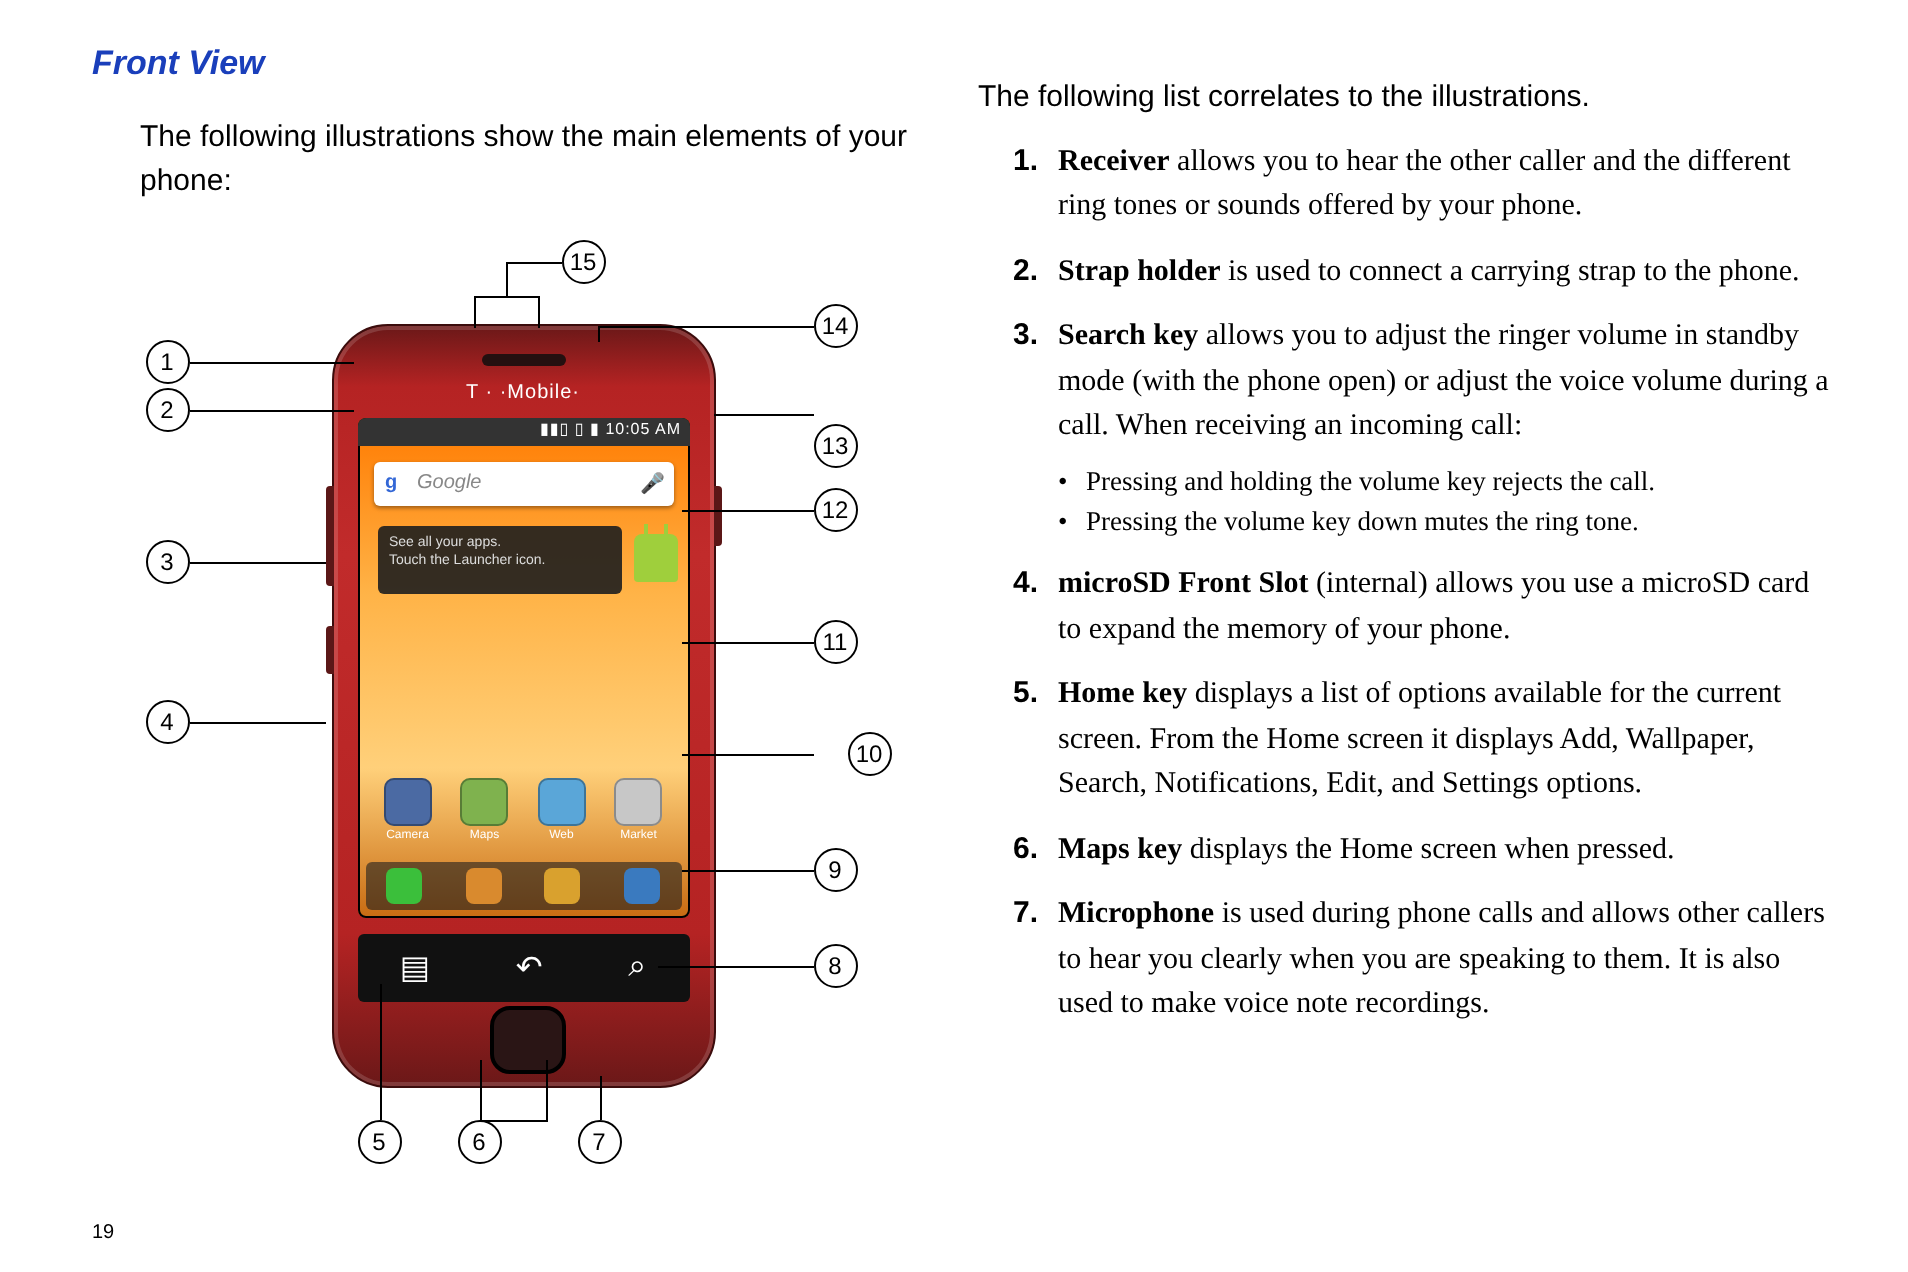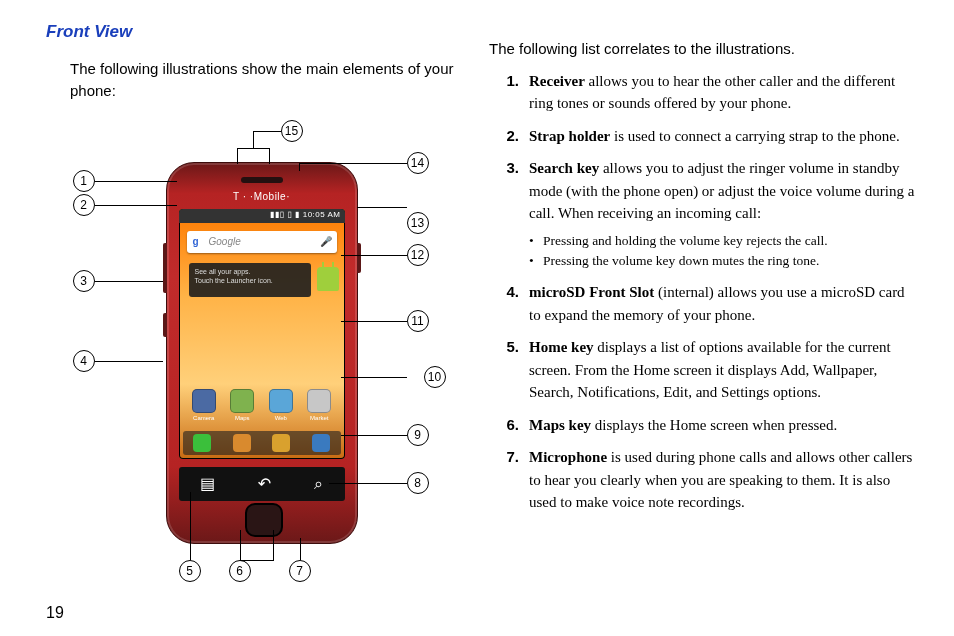--- a/index.html
+++ b/index.html
@@ -33,21 +33,21 @@
     font-style: italic;
   }
   .intro {
     margin: 16px 0 10px 24px;
     line-height: 1.45;
   }
   .page-num {
     position: absolute;
     left: 46px;
     bottom: 14px;
-    font-size: 16px;
+    font-size: 10px;
   }
   
   ol.desc {
     list-style: none;
     padding: 0;
     margin: 8px 0 0 0;
   }
   ol.desc > li {
     display: flex;
     margin-bottom: 10px;

